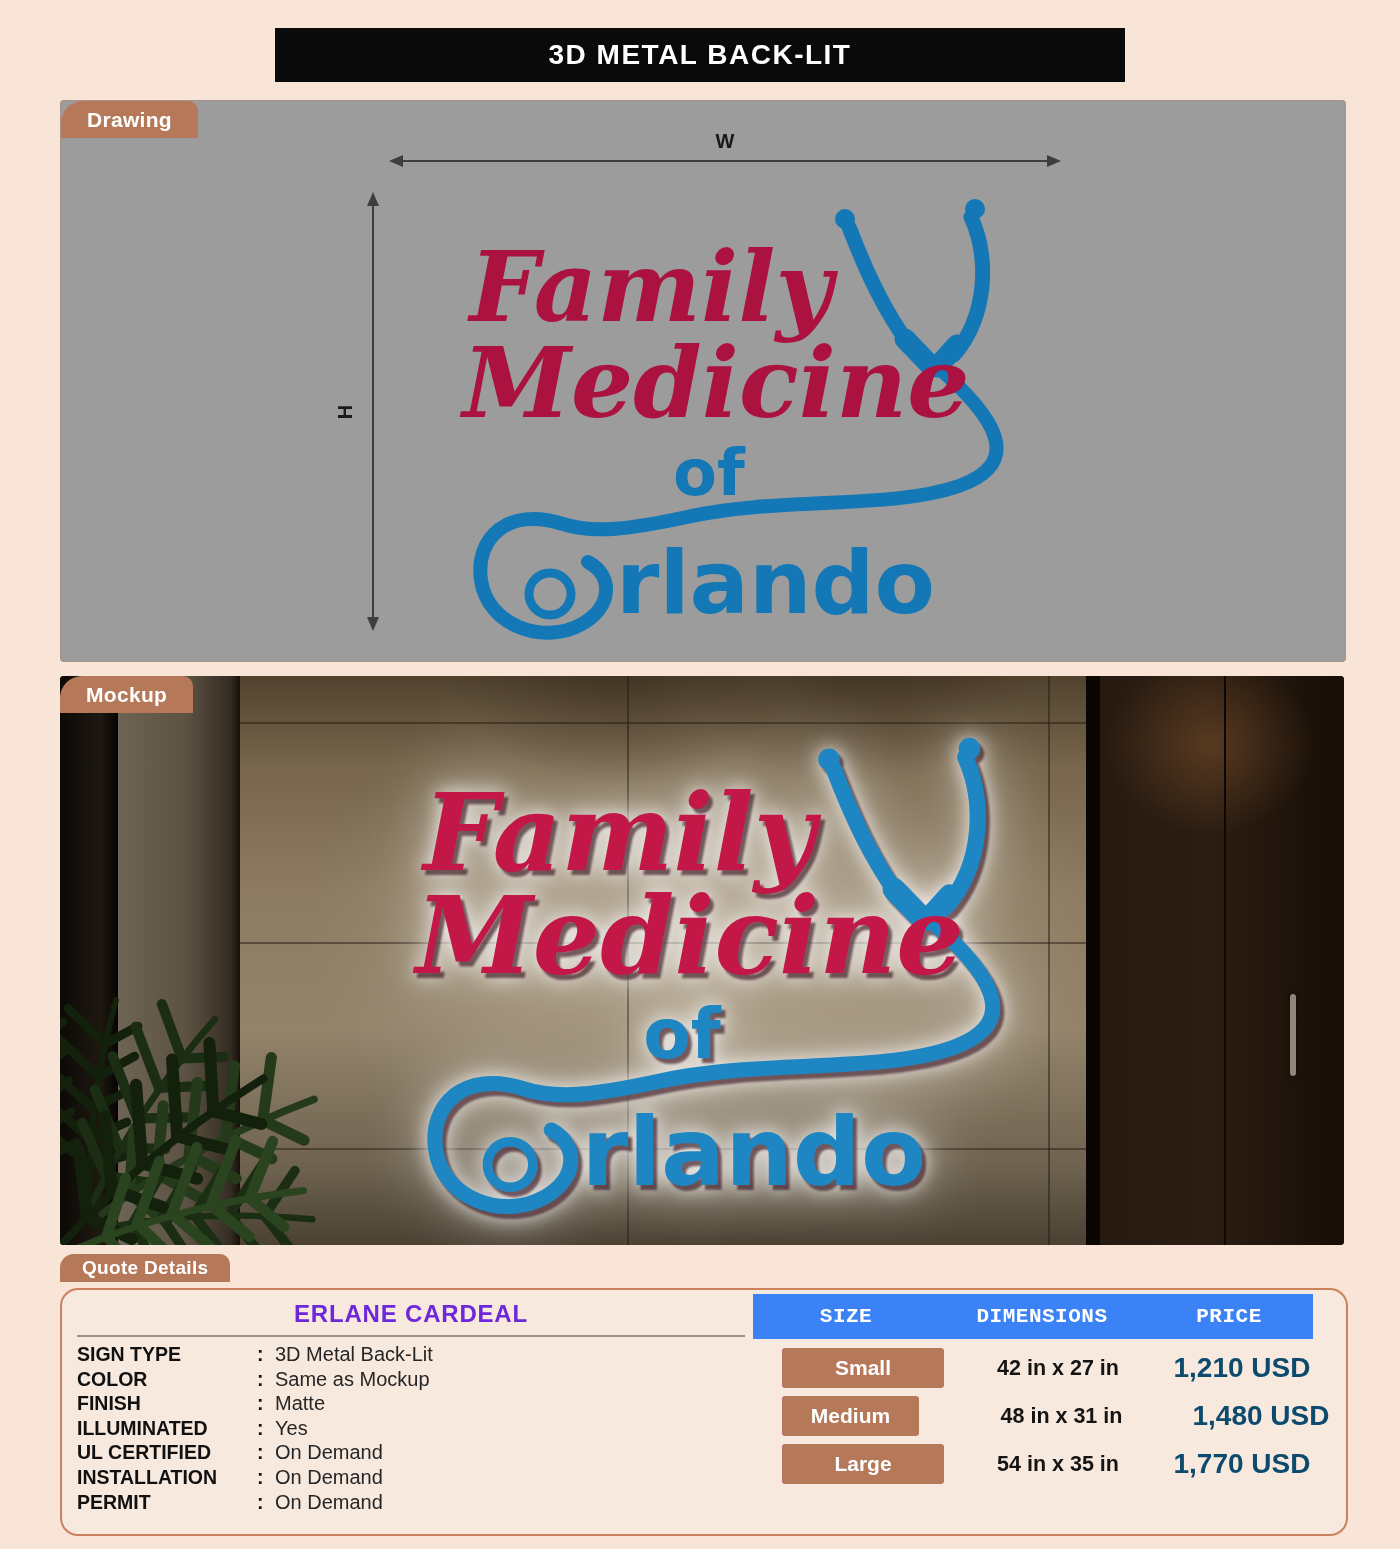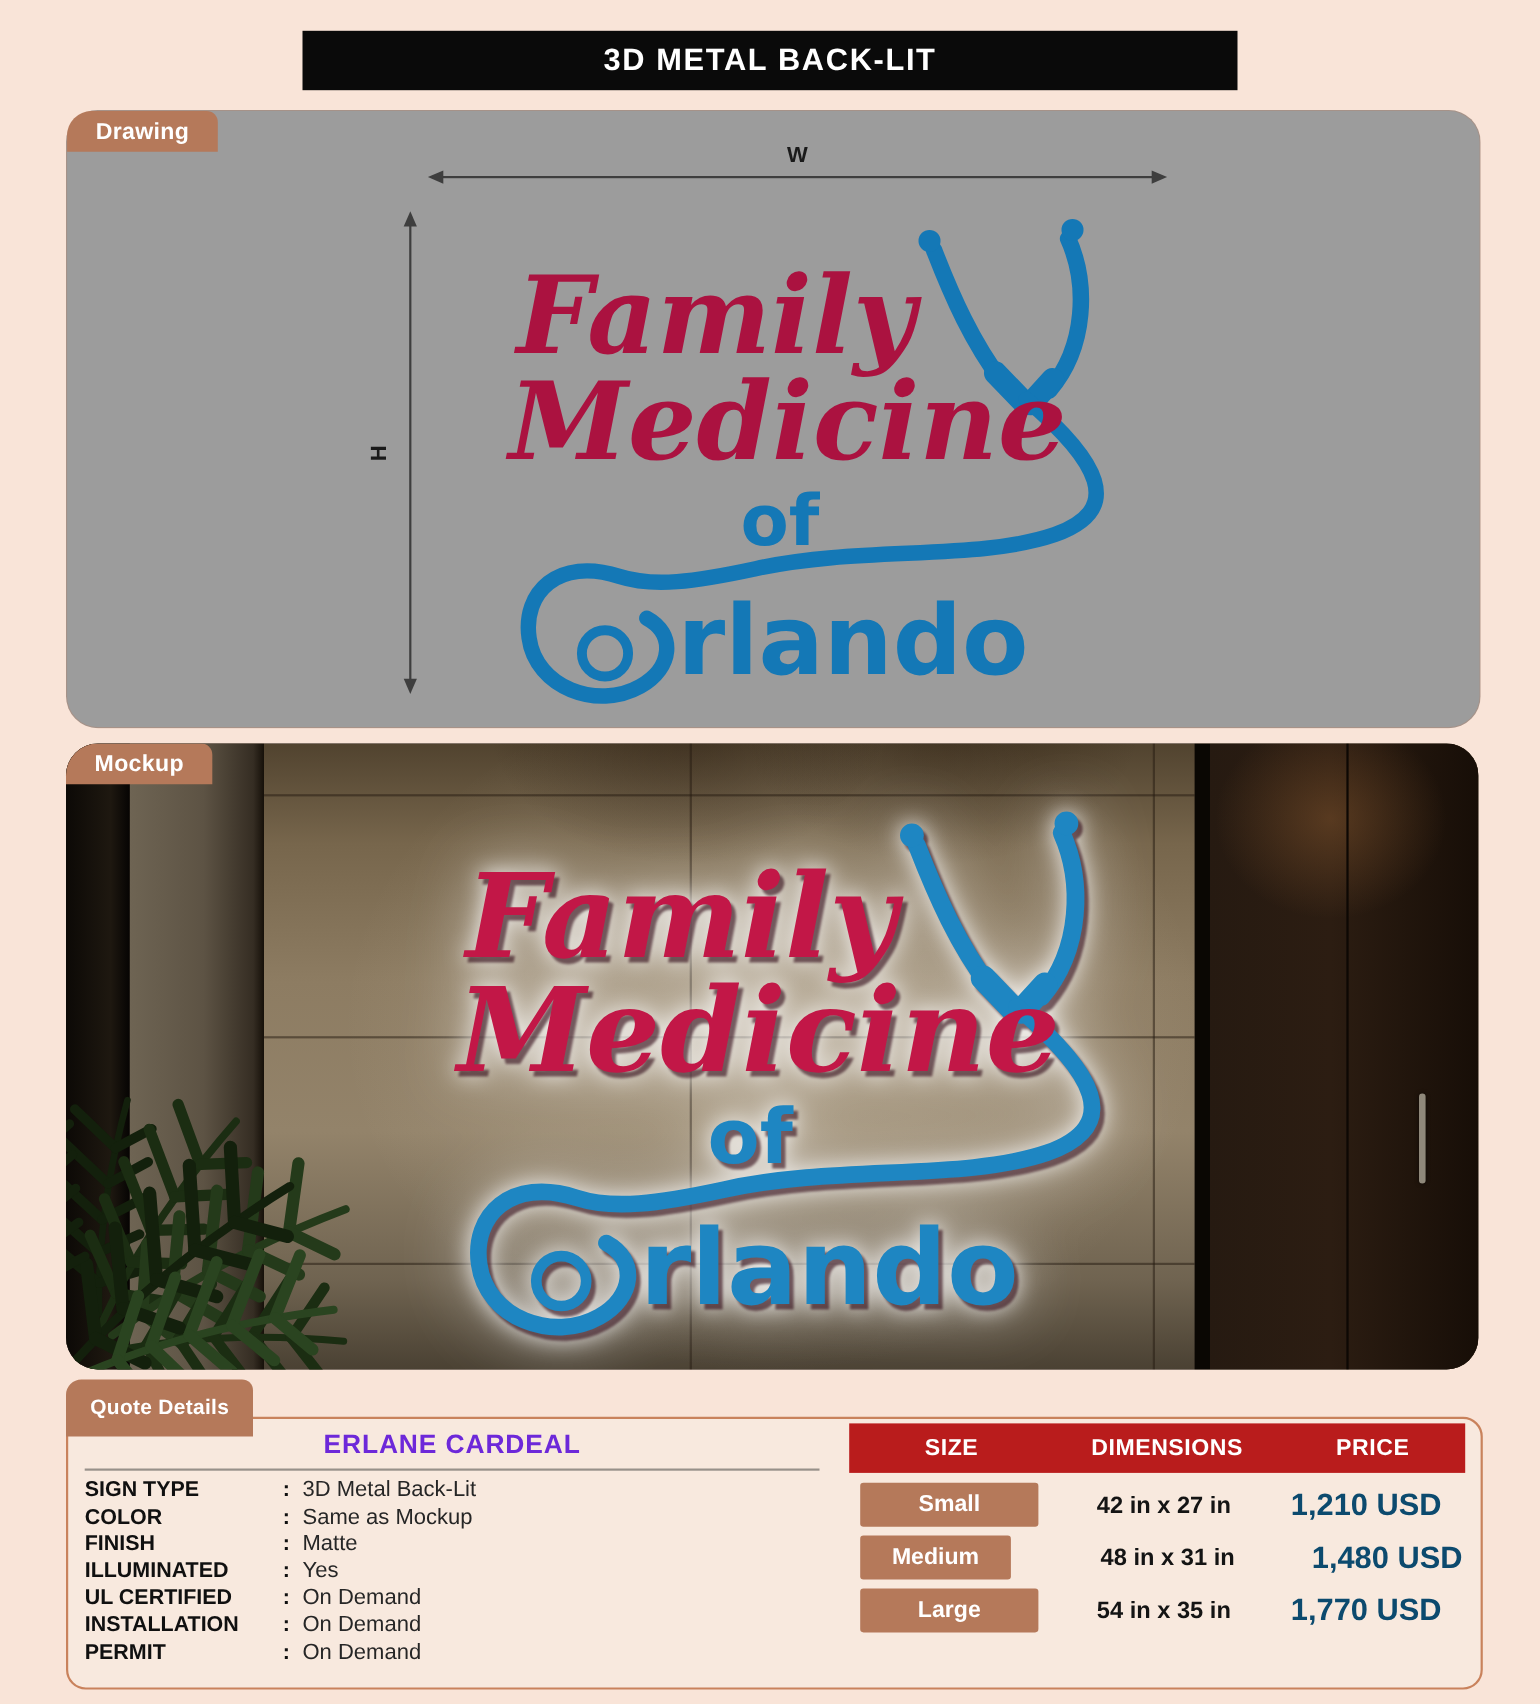--- a/index.html
+++ b/index.html
@@ -5,21 +5,21 @@
   html,body{margin:0;padding:0;background:#f9e4d8;}
   .page{position:relative;width:1400px;height:1549px;background:#f9e4d8;overflow:hidden;
         font-family:"Liberation Sans",sans-serif;}
 
   
   .title-bar{position:absolute;left:275px;top:28px;width:850px;height:54px;background:#0a0a0a;
              display:flex;align-items:center;justify-content:center;}
   .title-bar span{color:#fff;font-weight:bold;font-size:28px;letter-spacing:1.5px;}
 
   
-  .panel{position:absolute;left:60px;width:1284px;border-radius:29px;}
+  .panel{position:absolute;left:60px;width:1284px;border-radius:4px;}
   .tab{position:absolute;left:0;top:0;height:37px;padding:0 26px;background:#b5795a;
        display:inline-flex;align-items:center;justify-content:center;
        border-radius:22px 10px 0 0;z-index:30;}
   .tab span{color:#fff;font-weight:bold;font-size:21px;letter-spacing:0.3px;}
 
   
   .drawing{top:100px;height:560px;background:#9c9c9c;border:1px solid rgba(185,130,100,0.35);}
   .dim-w{position:absolute;left:340px;top:59px;width:648px;height:2px;background:#3e3e3e;}
   .dim-w::before{content:"";position:absolute;left:-12px;top:-5px;border-top:6px solid transparent;
                  border-bottom:6px solid transparent;border-right:14px solid #3e3e3e;}
@@ -68,33 +68,33 @@
   .door-handle{position:absolute;left:190px;top:318px;width:6px;height:82px;background:#8f887a;
       border-radius:3px;box-shadow:0 0 4px rgba(0,0,0,0.6);}
   .plant-svg{position:absolute;left:-8px;top:268px;width:390px;height:305px;overflow:visible;}
   .logo-mock{left:300px;top:55px;width:670px;height:476px;
       filter:drop-shadow(4px 5px 1px rgba(45,5,18,0.6))
              drop-shadow(0 0 10px rgba(255,255,255,0.9))
              drop-shadow(0 0 28px rgba(255,255,255,0.5));}
 
   
   .quote{top:1288px;height:244px;background:#f8e9de;border:2px solid #c9825c;border-radius:18px;}
-  .quote .tab{top:-36px;left:-2px;height:52px;border-radius:14px 10px 0 0;padding:0 22px;}
+  .quote .tab{top:-36px;left:-2px;height:28px;border-radius:14px 10px 0 0;padding:0 22px;}
   .quote .tab span{font-size:19px;}
   .customer-name{position:absolute;left:15px;top:10px;width:668px;text-align:center;
       font-weight:bold;font-size:24px;letter-spacing:0.8px;color:#6d28d9;}
   .name-divider{position:absolute;left:15px;top:45px;width:668px;height:2px;background:#98918a;}
   .specs{position:absolute;left:15px;top:53px;width:680px;}
   .spec-row{display:flex;align-items:flex-start;height:24.6px;}
   .spec-label{width:180px;font-weight:bold;font-size:19.5px;color:#101010;}
   .spec-colon{width:18px;font-weight:bold;font-size:19.5px;color:#101010;}
   .spec-value{font-size:20px;color:#262626;}
 
-  .pt-header{position:absolute;left:710px;top:4px;width:560px;height:45px;background:#b91c1c;
-      display:flex;align-items:center;}
+  .pt-header{position:absolute;left:691px;top:4px;width:560px;height:45px;background:#3b82f6;
+      display:flex;align-items:center;font-family:Liberation Mono, monospace;}
   .pt-header div{color:#fff;font-weight:bold;font-size:21px;letter-spacing:0.5px;text-align:center;}
   .pt-h1{width:186px;} .pt-h2{width:206px;} .pt-h3{width:168px;}
   .pt-row{position:absolute;left:710px;width:560px;height:40px;display:flex;align-items:center;}
   .pt-row.r0{top:58px;} .pt-row.r1{top:106px;gap:44px;} .pt-row.r2{top:154px;}
   .size-btn{margin-left:10px;width:162px;height:40px;background:#b5795a;border-radius:3px;
       color:#fff;font-weight:bold;font-size:21px;display:flex;align-items:center;justify-content:center;
       cursor:pointer;}
   .pt-dims{width:200px;margin-left:14px;text-align:center;font-weight:bold;font-size:21.5px;color:#141414;}
   .pt-price{width:168px;text-align:center;font-weight:bold;font-size:28px;color:#0c4a6e;}
 </style>

